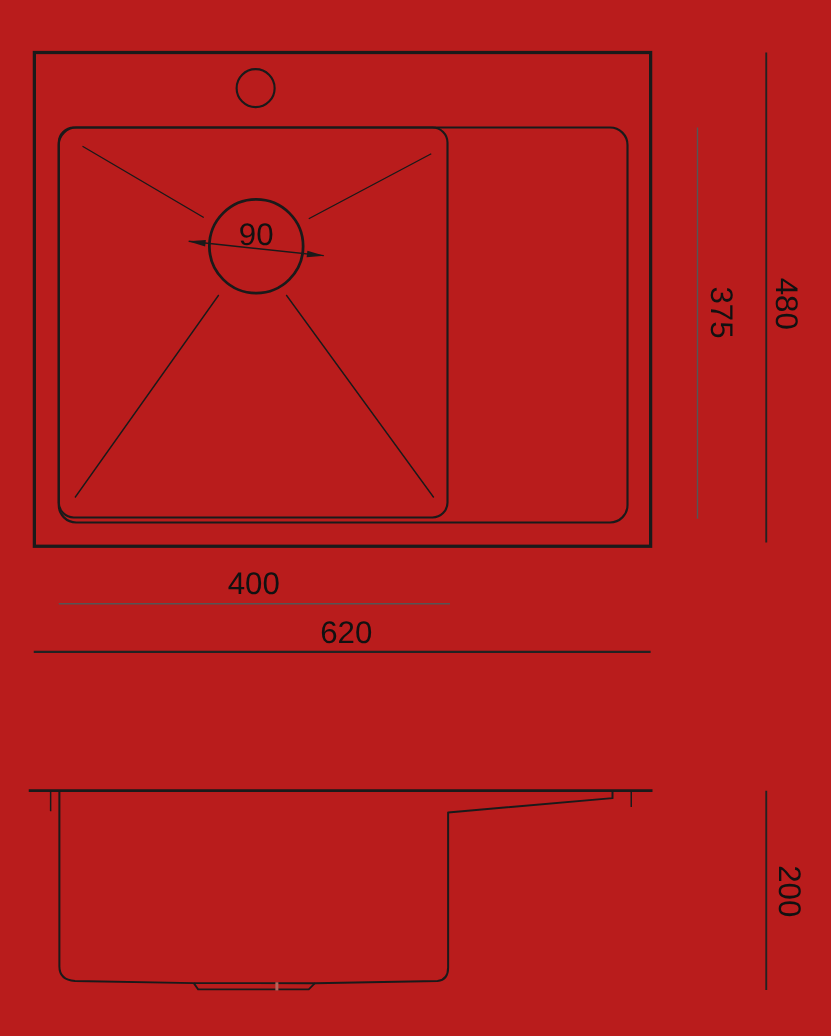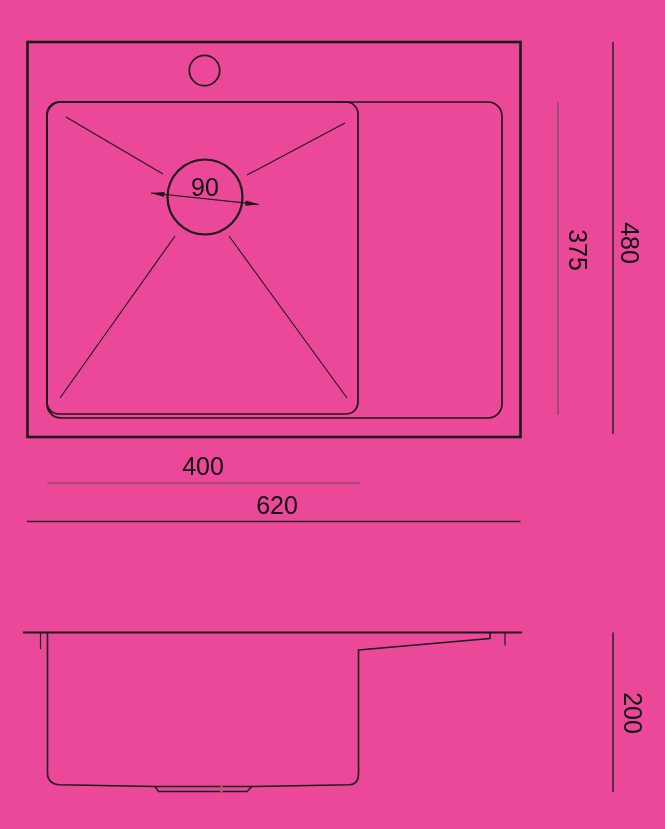--- a/index.html
+++ b/index.html
@@ -4,21 +4,21 @@
 <style>
   html, body {
     margin: 0;
     padding: 0;
     background: #ffffff;
   }
   .stage {
     position: relative;
     width: 665px;
     height: 829px;
-    background: #ec4899;
+    background: #b91c1c;
     overflow: hidden;
   }
   svg {
     display: block;
   }
   svg text {
     font-family: "Liberation Sans", "DejaVu Sans", sans-serif;
     font-size: 25px;
   }
 </style>

